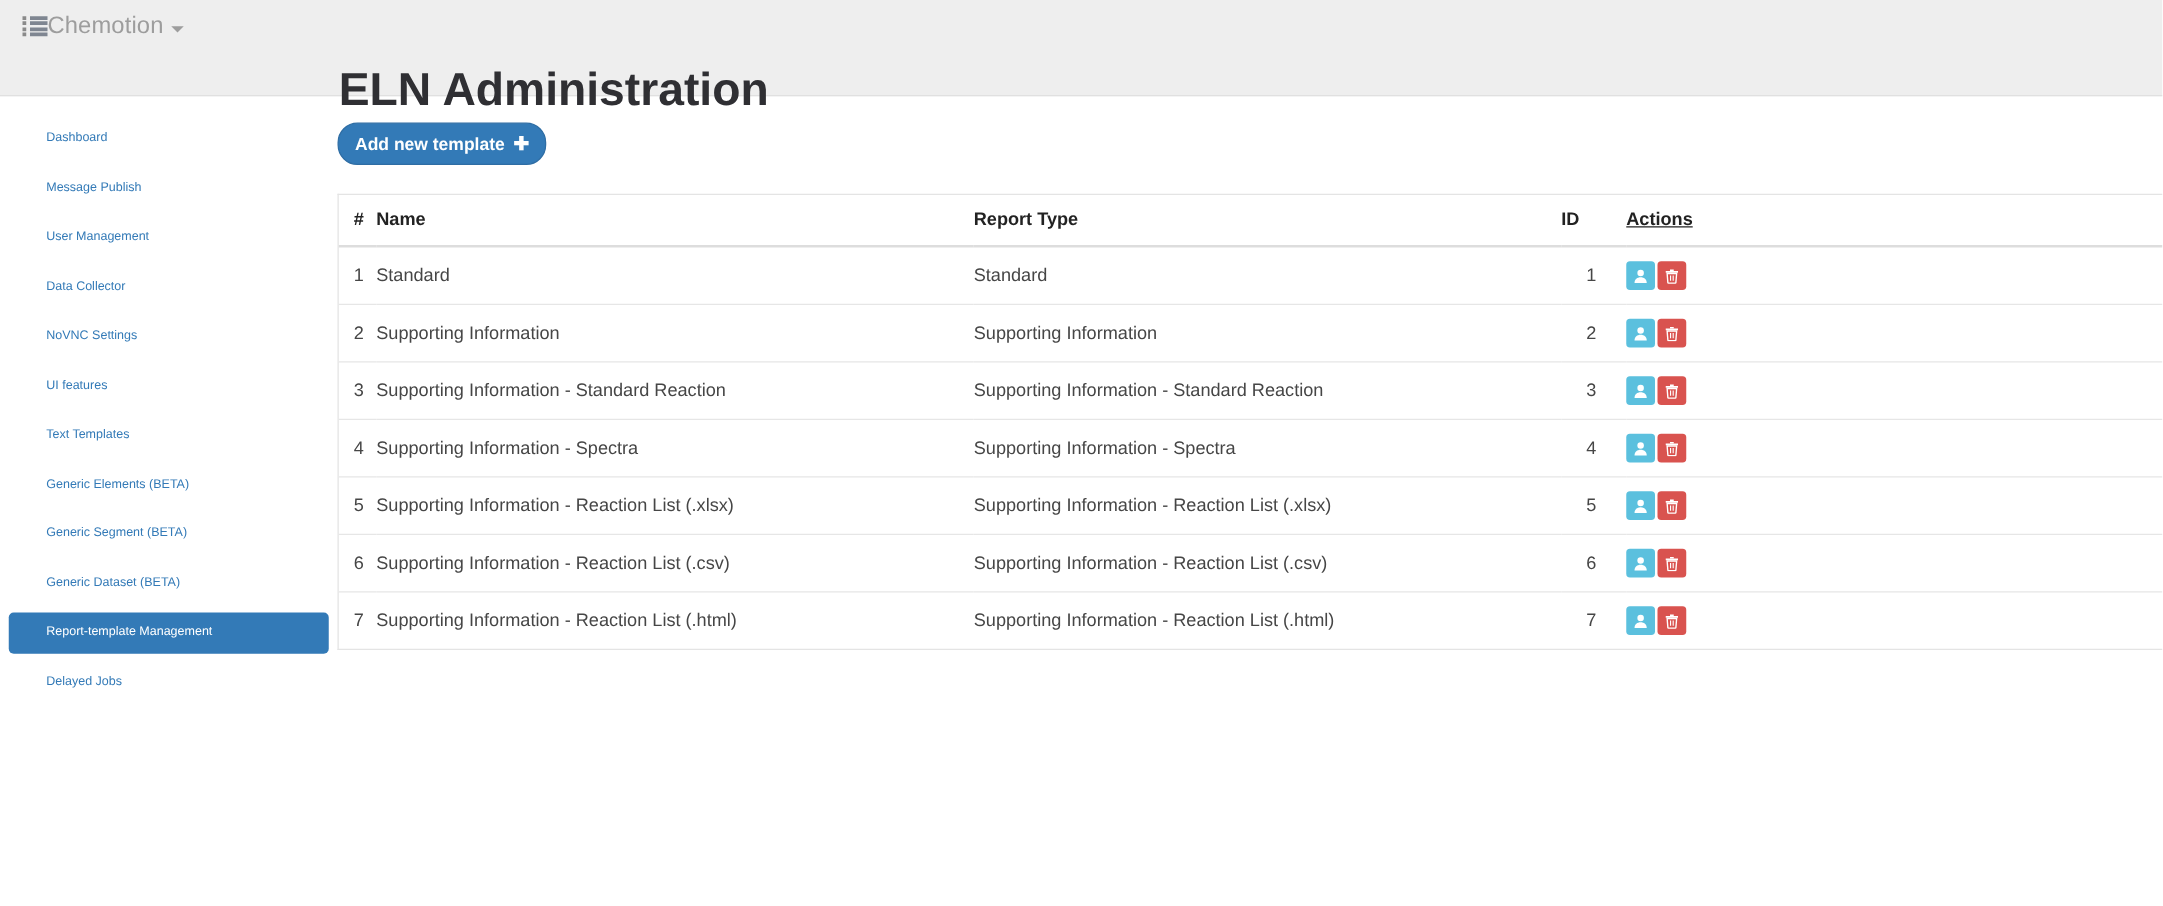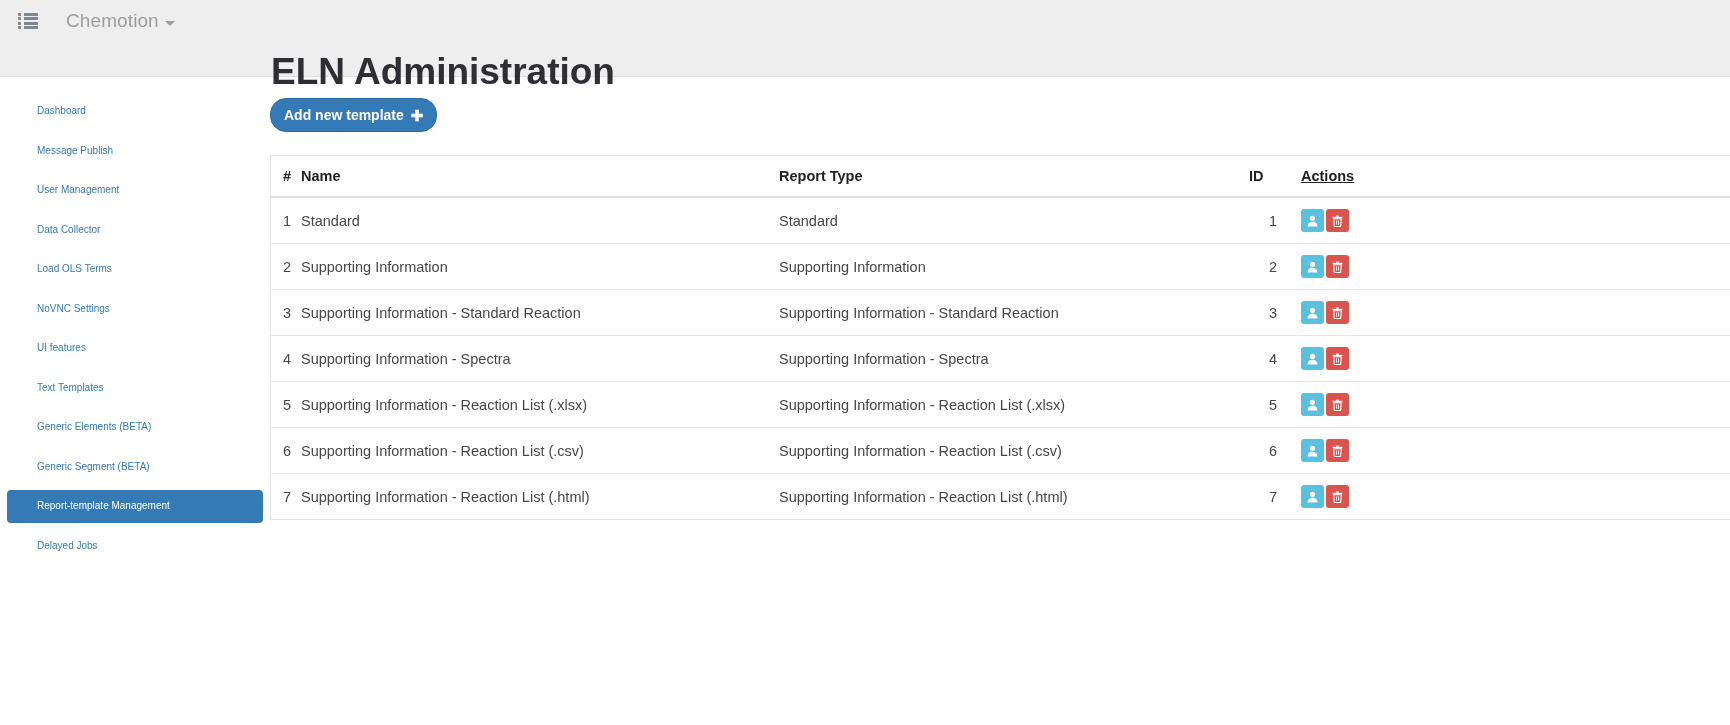--- a/index.html
+++ b/index.html
@@ -18,21 +18,20 @@
     background: #eeeeee;
     border-bottom: 1px solid #e0e0e0;
     display: flex;
     align-items: flex-start;
   }
   .nav-left {
     display: flex;
     align-items: center;
     padding-top: 10px;
     padding-left: 18px;
-    gap: 28px;
   }
   .hamburger-icon {
     width: 20px; height: 16px;
     display: flex; flex-direction: column;
     justify-content: space-between;
     cursor: pointer;
   }
   .hamburger-icon .row {
     display: flex; align-items: center; gap: 3px; height: 3px;
   }
@@ -215,26 +214,26 @@
   <div class="page-title">ELN Administration</div>
 </div>
 
 <div class="layout">
 
   <nav class="sidebar">
     <a class="side-item">Dashboard</a>
     <a class="side-item">Message Publish</a>
     <a class="side-item">User Management</a>
     <a class="side-item">Data Collector</a>
-    <a class="side-item">Load OLS Terms</a>
     <a class="side-item">NoVNC Settings</a>
     <a class="side-item">UI features</a>
     <a class="side-item">Text Templates</a>
     <a class="side-item">Generic Elements (BETA)</a>
     <a class="side-item">Generic Segment (BETA)</a>
+    <a class="side-item">Generic Dataset (BETA)</a>
     <a class="side-item active">Report-template Management</a>
     <a class="side-item">Delayed Jobs</a>
   </nav>
 
   <main class="content">
 
     <button class="btn-add">
       <span>Add new template</span>
       <span class="plus-icon">✚</span>
     </button>

